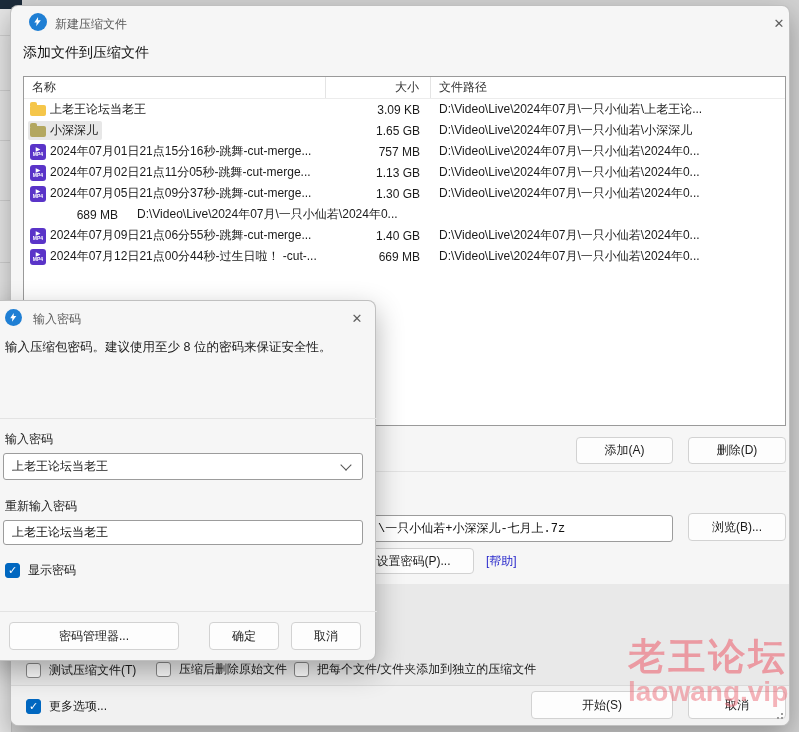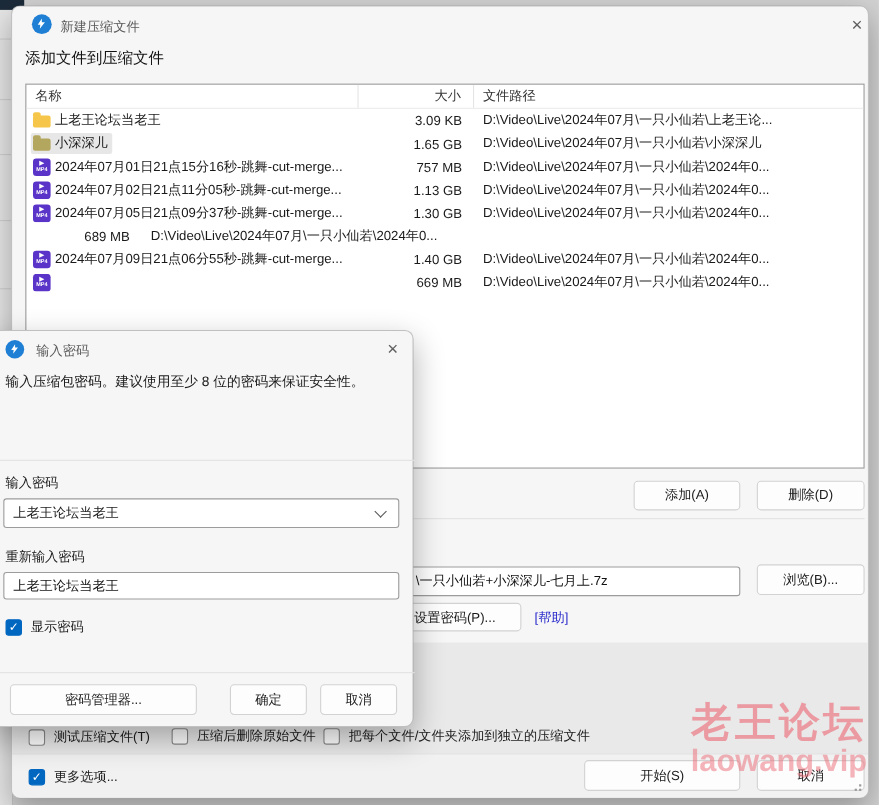--- a/index.html
+++ b/index.html
@@ -199,32 +199,33 @@
       <div class="c-size">1.40 GB</div>
       <div class="c-path">D:\Video\Live\2024年07月\一只小仙若\2024年0...</div>
     </div>
 
     <div class="fl-row">
       <div class="c-name">
         <span class="mp4-icon">
             <span class="play">▶</span>
             <span class="lbl">MP4</span>
           </span>
+        <span>2024年07月12日21点00分44秒-过生日啦！ -cut-...</span>
       </div>
       <div class="c-size">669 MB</div>
       <div class="c-path">D:\Video\Live\2024年07月\一只小仙若\2024年0...</div>
     </div>
   </div>
 
   <div class="abs btn" style="left:565px; top:431px; width:97px; height:27px;">添加(A)</div>
   <div class="abs btn" style="left:677px; top:431px; width:98px; height:27px;">删除(D)</div>
 
   <div class="abs divider" style="left:12px; top:465px; width:763px;"></div>
 
-  <input class="abs txt-input" style="left: 290px; top: 509px; width: 372px; height: 27px; padding-left: 76px;" value="\一只小仙若+小深深儿-七月上.7z">
+  <input class="abs txt-input" style="left: 290px; top: 509px; width: 372px; height: 27px; padding-left: 76px; font-family: Liberation Mono, monospace;" value="\一只小仙若+小深深儿-七月上.7z">
   <div class="abs btn" style="left:677px; top:507px; width:98px; height:28px;">浏览(B)...</div>
 
   <div class="abs btn" style="left:342px; top:542px; width:121px; height:26px;">设置密码(P)...</div>
   <div class="abs link" style="left:475px; top:547px;">[帮助]</div>
 
 
   <div class="abs cb-row" style="left:15px; top:622px;margin-top:34px;">
     <span class="cb"></span>
     <span>测试压缩文件(T)</span>
   </div>

